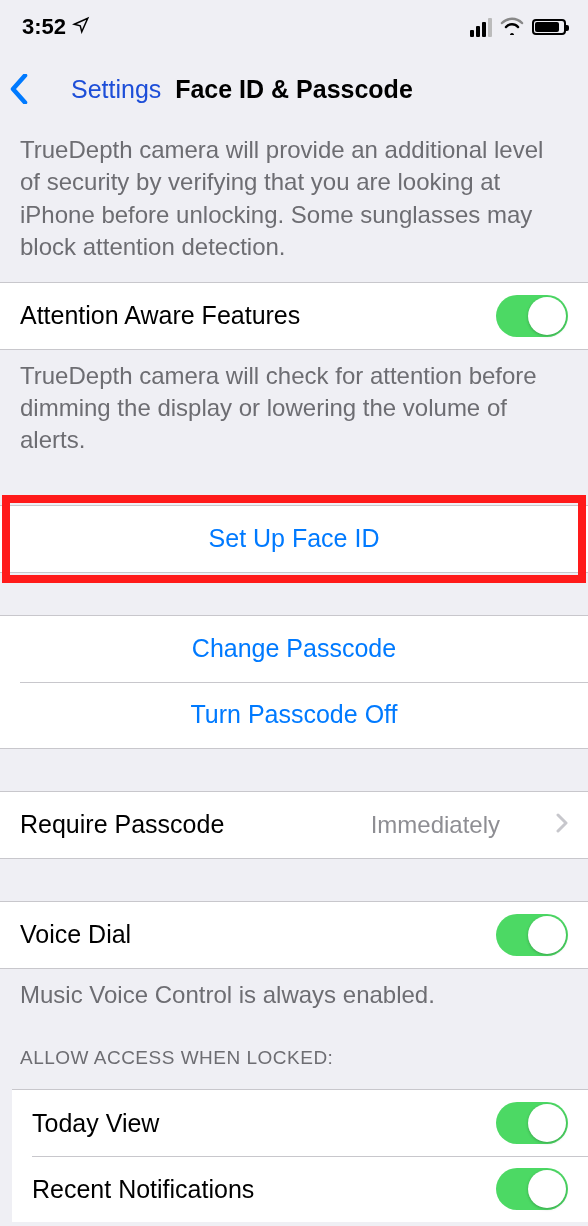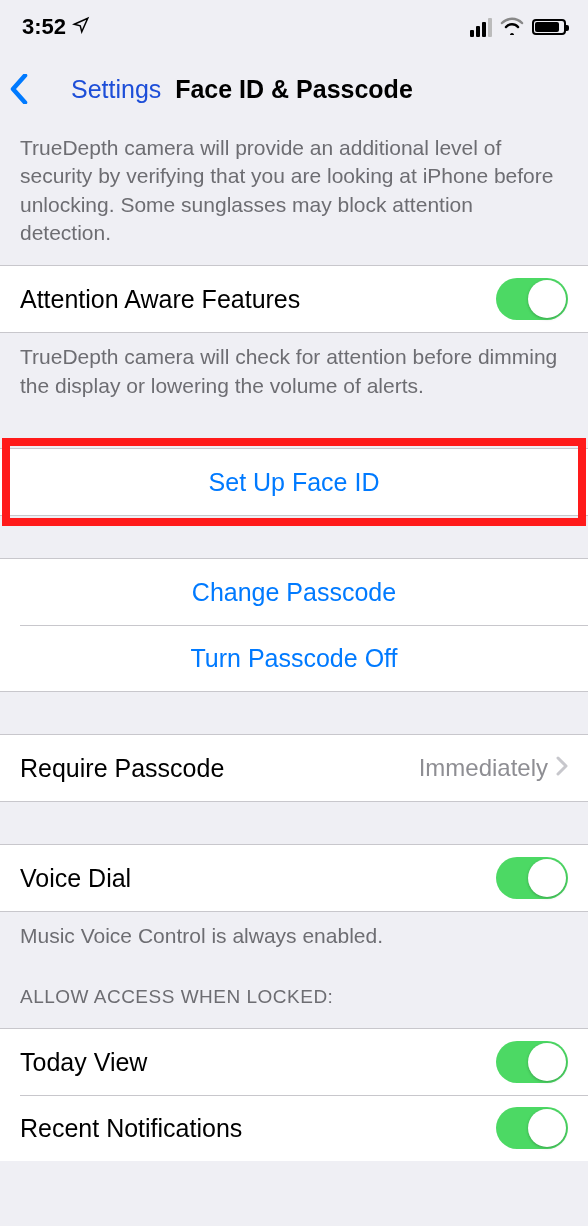--- a/index.html
+++ b/index.html
@@ -52,21 +52,21 @@
   }
   .back svg { margin-right:2px; }
   .nav-title {
     position:absolute; left:50%; transform:translateX(-50%);
     font-size:25px; font-weight:600;
   }
 
   .content { width:100%; }
   .footer-text {
     padding: 10px 20px 18px 20px;
-    font-size: 21px;
+    font-size: 24px;
     line-height: 1.35;
     color: #6d6d72;
   }
   .section-header {
     padding: 28px 20px 20px 20px;
     font-size: 19px;
     color:#6d6d72;
     letter-spacing: 0.5px;
   }
   .group {
@@ -75,20 +75,21 @@
     border-bottom:1px solid #c8c7cc;
   }
   .row {
     min-height: 66px;
     display:flex;
     align-items:center;
     justify-content:space-between;
     padding: 0 20px;
     font-size: 25px;
     position:relative;
+    gap:48px;
   }
   .row + .row::before {
     content:"";
     position:absolute; left:20px; right:0; top:0;
     height:1px; background:#c8c7cc;
   }
   .row.link { color:#007aff;text-align:center; }
   .row .label { flex:1; }
   .row .value { color:#8e8e93; font-size:24px; margin-right:8px; }
   .chevron { color:#c7c7cc; font-size:24px; }
@@ -218,21 +219,21 @@
       <span class="toggle">
           <span class="knob"></span>
         </span>
     </div>
   </div>
 
   <div class="footer-text" style="padding-bottom:8px;">Music Voice Control is always enabled.</div>
 
   <div class="section-header">ALLOW ACCESS WHEN LOCKED:</div>
 
-  <div class="group" style="border-bottom:none;">
+  <div class="group" style="border-bottom:none;margin-left:12px;">
     <div class="row">
       <span class="label">Today View</span>
       <span class="toggle">
           <span class="knob"></span>
         </span>
     </div>
     <div class="row">
       <span class="label">Recent Notifications</span>
       <span class="toggle">
           <span class="knob"></span>

